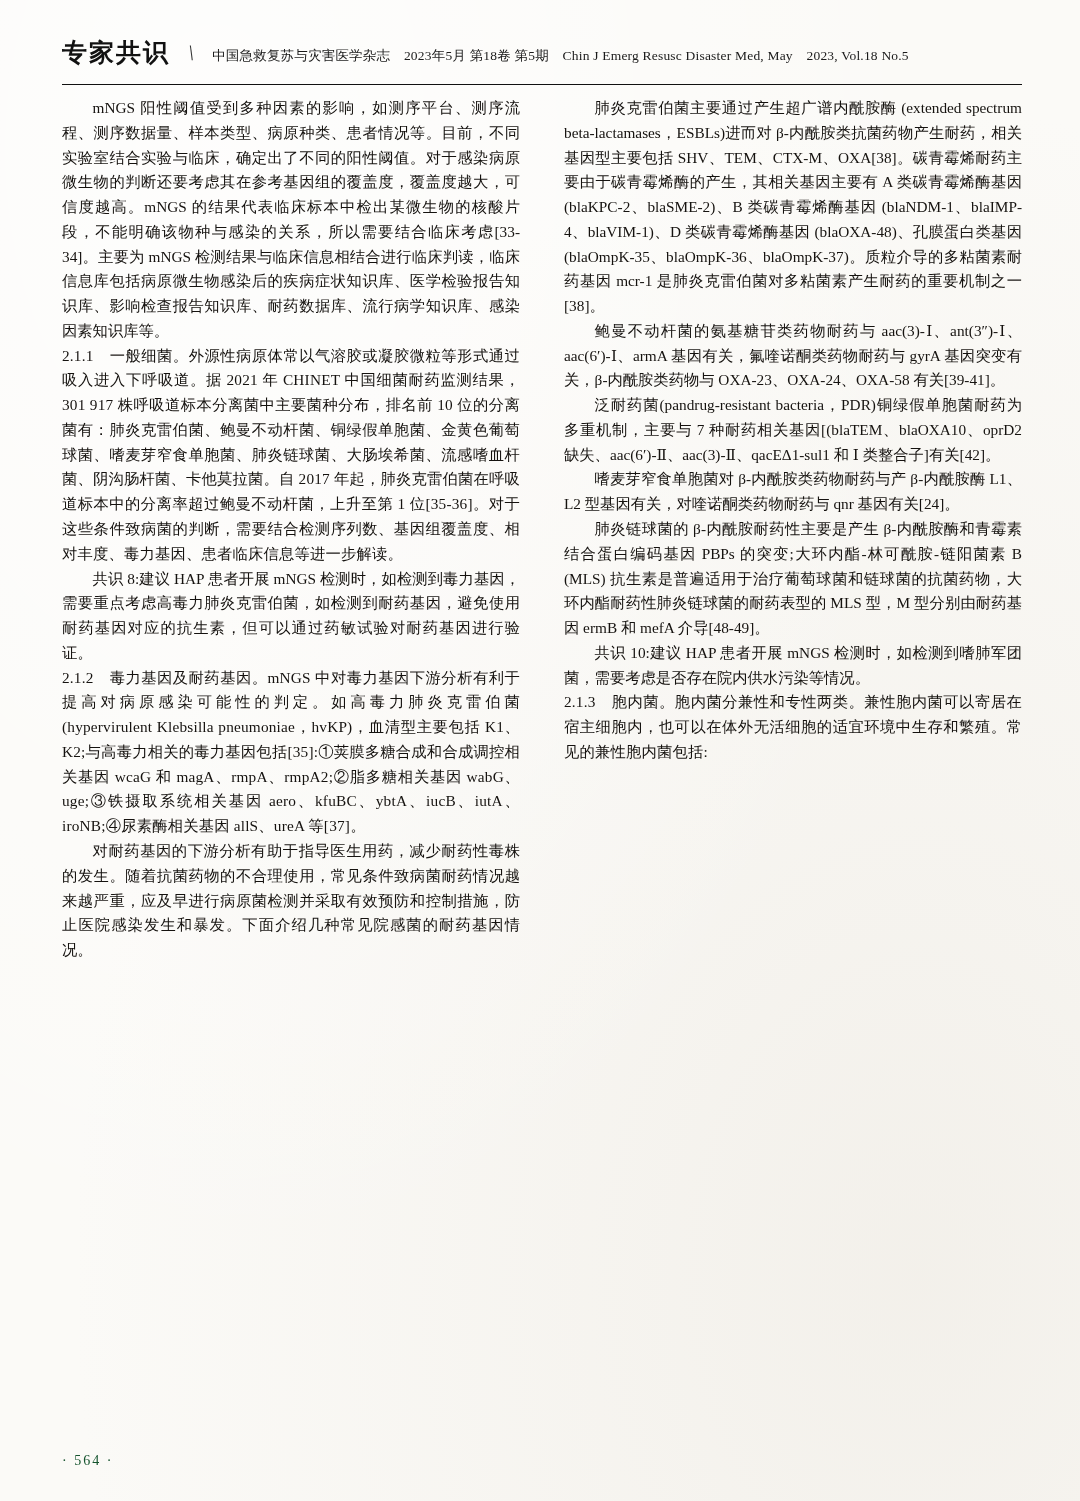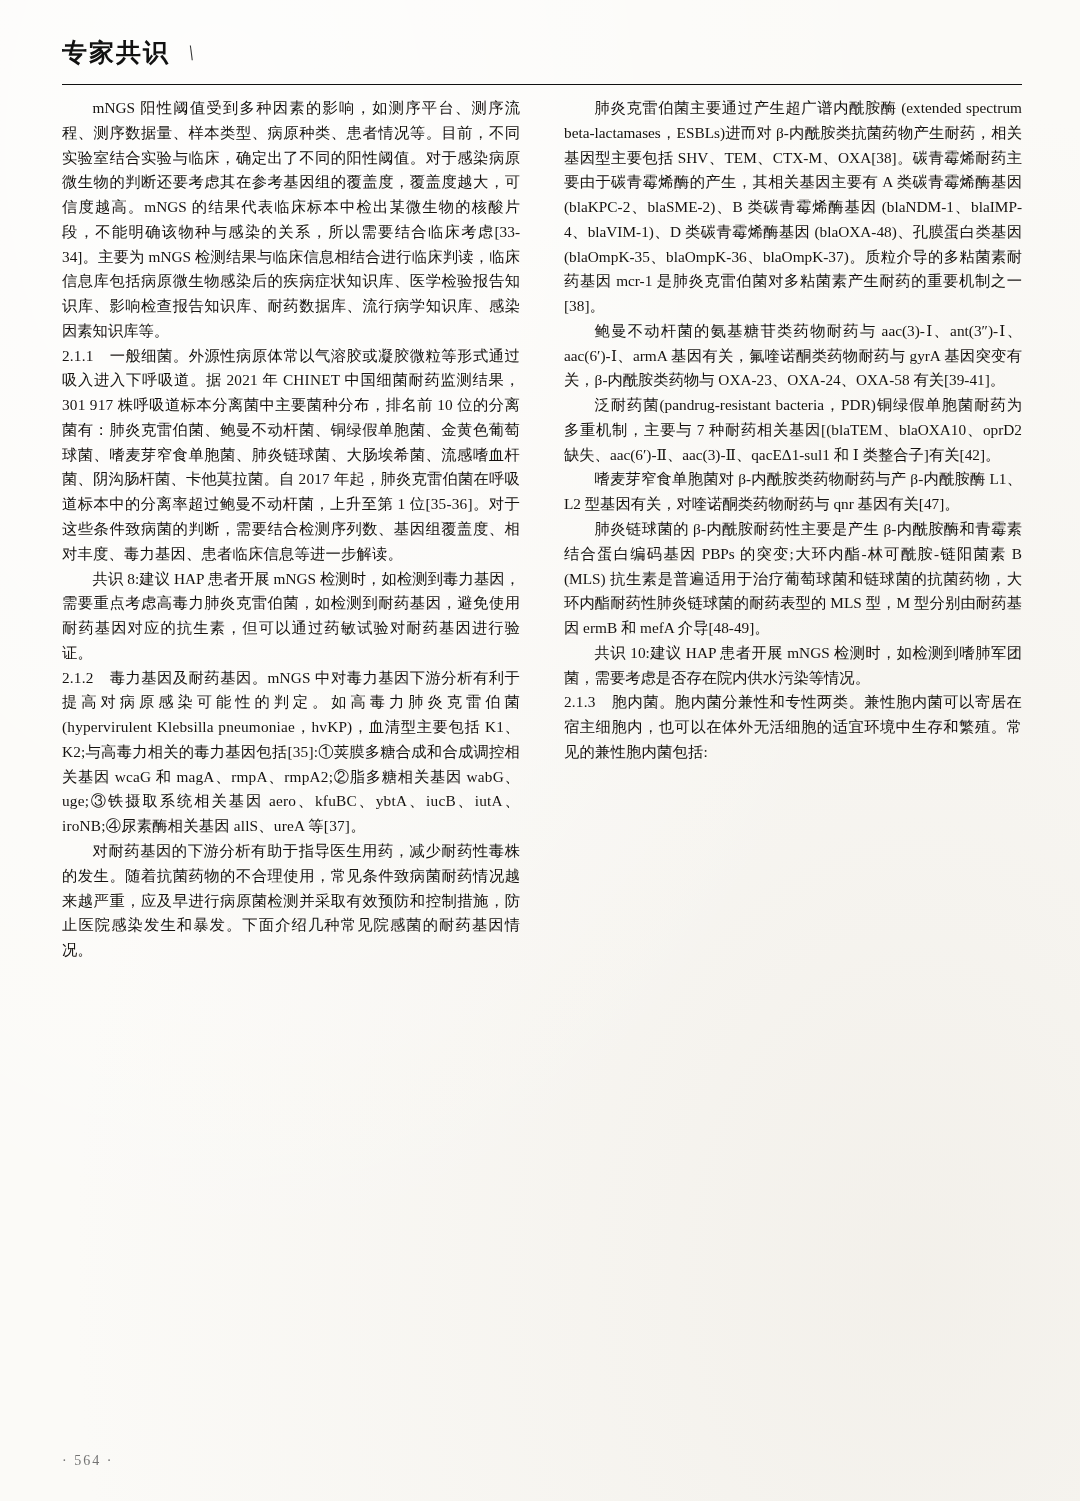--- a/index.html
+++ b/index.html
@@ -106,52 +106,53 @@
     letter-spacing: 0.2px;
   }
 
   
   .footer {
     position: absolute;
     left: 62px;
     bottom: 32px;
     font-size: 14px;
     letter-spacing: 2px;
-    color: #737373;
+    color: #14532d;
     margin-top: 15px;
   }
 </style>
 </head>
 <body>
 
 <div class="page">
 
   <div class="header">
     <div class="header-inner">
       <span class="journal-mark">专家共识</span>
       <span class="slash">\</span>
+      <span class="header-meta">中国急救复苏与灾害医学杂志　2023年5月 第18卷 第5期　Chin J Emerg Resusc Disaster Med, May　2023, Vol.18 No.5</span>
     </div>
     <div class="header-rule"></div>
   </div>
 
   <div class="columns">
 
     <div class="col">
       <p class="indent">mNGS 阳性阈值受到多种因素的影响，如测序平台、测序流程、测序数据量、样本类型、病原种类、患者情况等。目前，不同实验室结合实验与临床，确定出了不同的阳性阈值。对于感染病原微生物的判断还要考虑其在参考基因组的覆盖度，覆盖度越大，可信度越高。mNGS 的结果代表临床标本中检出某微生物的核酸片段，不能明确该物种与感染的关系，所以需要结合临床考虑[33-34]。主要为 mNGS 检测结果与临床信息相结合进行临床判读，临床信息库包括病原微生物感染后的疾病症状知识库、医学检验报告知识库、影响检查报告知识库、耐药数据库、流行病学知识库、感染因素知识库等。</p>
       <p class="sub-h">2.1.1　一般细菌。外源性病原体常以气溶胶或凝胶微粒等形式通过吸入进入下呼吸道。据 2021 年 CHINET 中国细菌耐药监测结果，301 917 株呼吸道标本分离菌中主要菌种分布，排名前 10 位的分离菌有：肺炎克雷伯菌、鲍曼不动杆菌、铜绿假单胞菌、金黄色葡萄球菌、嗜麦芽窄食单胞菌、肺炎链球菌、大肠埃希菌、流感嗜血杆菌、阴沟肠杆菌、卡他莫拉菌。自 2017 年起，肺炎克雷伯菌在呼吸道标本中的分离率超过鲍曼不动杆菌，上升至第 1 位[35-36]。对于这些条件致病菌的判断，需要结合检测序列数、基因组覆盖度、相对丰度、毒力基因、患者临床信息等进一步解读。</p>
       <p class="indent">共识 8:建议 HAP 患者开展 mNGS 检测时，如检测到毒力基因，需要重点考虑高毒力肺炎克雷伯菌，如检测到耐药基因，避免使用耐药基因对应的抗生素，但可以通过药敏试验对耐药基因进行验证。</p>
       <p class="sub-h">2.1.2　毒力基因及耐药基因。mNGS 中对毒力基因下游分析有利于提高对病原感染可能性的判定。如高毒力肺炎克雷伯菌 (hypervirulent Klebsilla pneumoniae，hvKP)，血清型主要包括 K1、K2;与高毒力相关的毒力基因包括[35]:①荚膜多糖合成和合成调控相关基因 wcaG 和 magA、rmpA、rmpA2;②脂多糖相关基因 wabG、uge;③铁摄取系统相关基因 aero、kfuBC、ybtA、iucB、iutA、iroNB;④尿素酶相关基因 allS、ureA 等[37]。</p>
       <p class="indent">对耐药基因的下游分析有助于指导医生用药，减少耐药性毒株的发生。随着抗菌药物的不合理使用，常见条件致病菌耐药情况越来越严重，应及早进行病原菌检测并采取有效预防和控制措施，防止医院感染发生和暴发。下面介绍几种常见院感菌的耐药基因情况。</p>
     </div>
 
     <div class="col">
       <p class="indent">肺炎克雷伯菌主要通过产生超广谱内酰胺酶 (extended spectrum beta-lactamases，ESBLs)进而对 β-内酰胺类抗菌药物产生耐药，相关基因型主要包括 SHV、TEM、CTX-M、OXA[38]。碳青霉烯耐药主要由于碳青霉烯酶的产生，其相关基因主要有 A 类碳青霉烯酶基因 (blaKPC-2、blaSME-2)、B 类碳青霉烯酶基因 (blaNDM-1、blaIMP-4、blaVIM-1)、D 类碳青霉烯酶基因 (blaOXA-48)、孔膜蛋白类基因 (blaOmpK-35、blaOmpK-36、blaOmpK-37)。质粒介导的多粘菌素耐药基因 mcr-1 是肺炎克雷伯菌对多粘菌素产生耐药的重要机制之一[38]。</p>
       <p class="indent">鲍曼不动杆菌的氨基糖苷类药物耐药与 aac(3)-Ⅰ、ant(3″)-Ⅰ、aac(6′)-Ⅰ、armA 基因有关，氟喹诺酮类药物耐药与 gyrA 基因突变有关，β-内酰胺类药物与 OXA-23、OXA-24、OXA-58 有关[39-41]。</p>
       <p class="indent">泛耐药菌(pandrug-resistant bacteria，PDR)铜绿假单胞菌耐药为多重机制，主要与 7 种耐药相关基因[(blaTEM、blaOXA10、oprD2 缺失、aac(6′)-Ⅱ、aac(3)-Ⅱ、qacEΔ1-sul1 和 Ⅰ 类整合子]有关[42]。</p>
-      <p class="indent">嗜麦芽窄食单胞菌对 β-内酰胺类药物耐药与产 β-内酰胺酶 L1、L2 型基因有关，对喹诺酮类药物耐药与 qnr 基因有关[47]。</p>
+      <p class="indent">嗜麦芽窄食单胞菌对 β-内酰胺类药物耐药与产 β-内酰胺酶 L1、L2 型基因有关，对喹诺酮类药物耐药与 qnr 基因有关[24]。</p>
       <p class="indent">肺炎链球菌的 β-内酰胺耐药性主要是产生 β-内酰胺酶和青霉素结合蛋白编码基因 PBPs 的突变;大环内酯-林可酰胺-链阳菌素 B (MLS) 抗生素是普遍适用于治疗葡萄球菌和链球菌的抗菌药物，大环内酯耐药性肺炎链球菌的耐药表型的 MLS 型，M 型分别由耐药基因 ermB 和 mefA 介导[48-49]。</p>
       <p class="indent">共识 10:建议 HAP 患者开展 mNGS 检测时，如检测到嗜肺军团菌，需要考虑是否存在院内供水污染等情况。</p>
       <p class="sub-h">2.1.3　胞内菌。胞内菌分兼性和专性两类。兼性胞内菌可以寄居在宿主细胞内，也可以在体外无活细胞的适宜环境中生存和繁殖。常见的兼性胞内菌包括:</p>
     </div>
 
   </div>
 
   <div class="footer">·  564  ·</div>
 
 </div>

